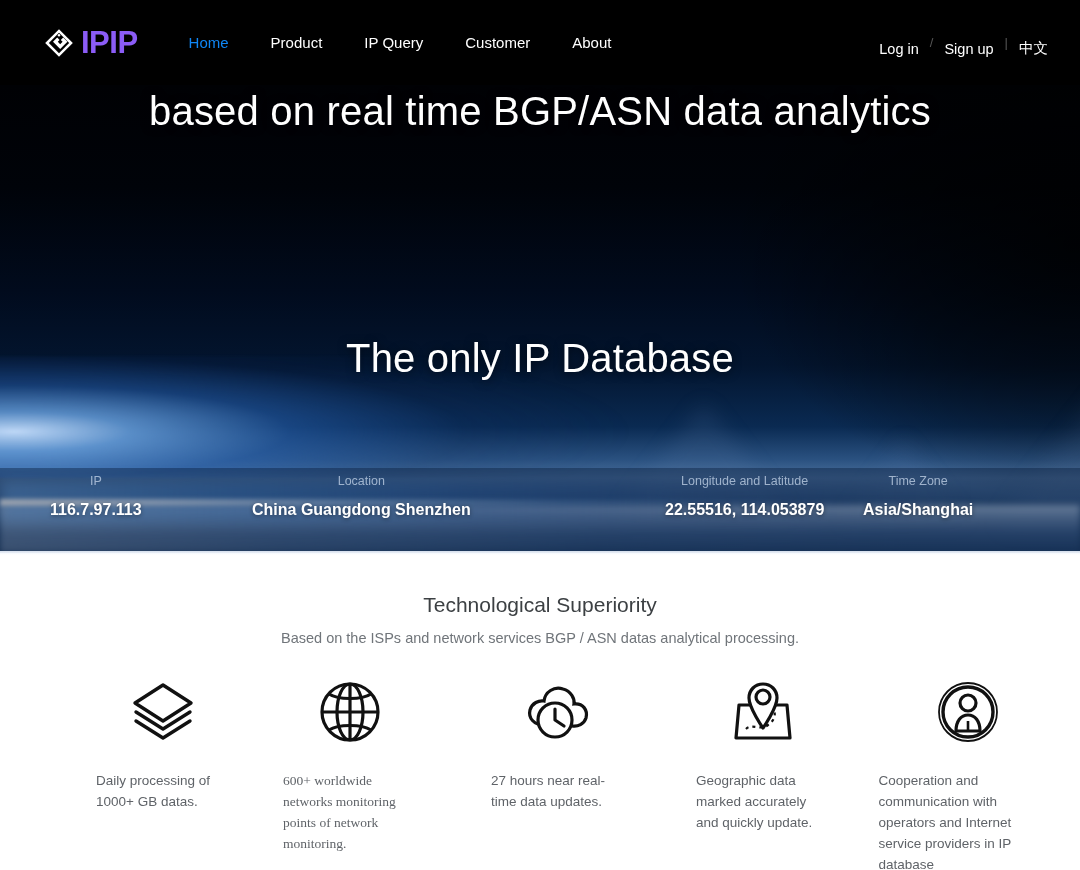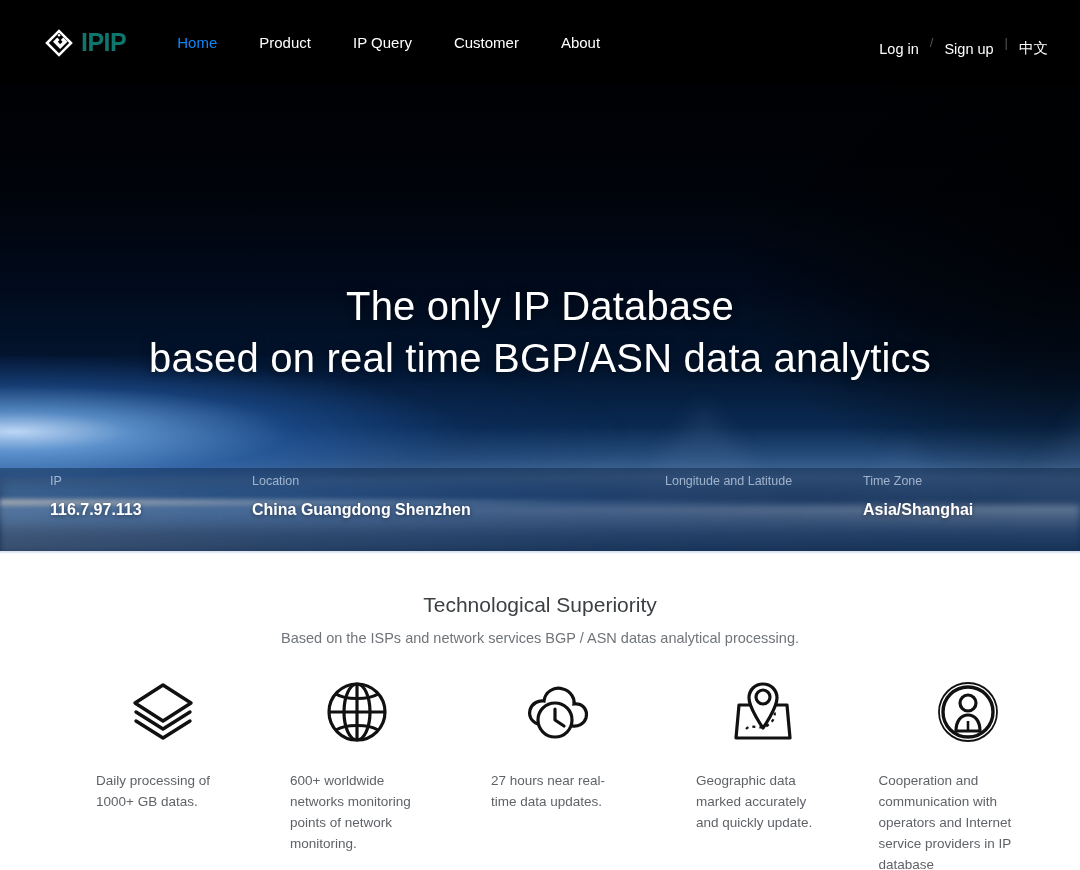--- a/index.html
+++ b/index.html
@@ -17,21 +17,21 @@
     background:#000000;
     display:flex; align-items:center;
   }
   .logo{
     display:flex; align-items:center; gap:7px;
     margin-left:44px; margin-right:30px;
     user-select:none;
   }
   .logo-mark{ width:30px; height:30px; display:block; }
   .logo-text{
-    font-size:25px; font-weight:bold; color:#0f766e;
+    font-size:31px; font-weight:bold; color:#8b5cf6;
     letter-spacing:-0.5px; line-height:1;
     font-family:"Liberation Sans", sans-serif;
   }
   .nav-links{ display:flex; align-items:center; }
   .nav-link{
     color:#ffffff; font-size:15px; text-decoration:none;
     padding:16px 21px; line-height:85px; white-space:nowrap;
   }
   .nav-link.active{ color:#0f86f5; }
   .nav-right{ margin-left:auto; margin-right:32px; display:flex; align-items:center; }
@@ -153,21 +153,21 @@
     margin-top:195px;
     text-shadow:0 1px 10px rgba(0,0,0,.6);
   }
 
   
   .ipbar{
     position:absolute; left:0; top:468px; width:1080px; height:85px;
     background:rgba(6,24,56,.40);
     z-index:8;
   }
-  .ipbar-inner{ position:relative; width:1080px; height:71px; }
+  .ipbar-inner{ position:relative; width:1080px; height:71px;text-align:center; }
   .ipfield{ position:absolute; top:0; }
   .ipfield .lbl{
     display:block;
     color:rgba(205,220,240,.72);
     font-size:12.5px; line-height:13px;
     padding-top:7px; white-space:nowrap;
   }
   .ipfield .val{
     display:block;
     color:#ffffff; font-size:16px; font-weight:bold;
@@ -209,21 +209,21 @@
   .feature .ic{
     width:70px; height:68px; display:flex;
     align-items:center; justify-content:center;
   }
   .feature .cap{
     width:133px; margin-top:24px;
     color:#5f6368; font-size:13.5px; line-height:21px;
     text-align:left;
   }
   .fe-0{ left:60px;  }
-  .fe-1{ left:254px; }
+  .fe-1{ left:247px;font-family:Liberation Serif, serif; }
   .fe-2{ left:455px; }
   .fe-3{ left:660px; }
   .fe-4{ left:865px; }
   .fe-4 .cap{ width:178px; }
   .fe-4 .ic{ margin-right:0; }
 </style>
 </head>
 <body>
 
 <div class="navbar">
@@ -268,37 +268,38 @@
   <div class="hero-shape-a"></div>
   <div class="hero-shape-b"></div>
   <div class="hero-shape-c"></div>
   <div class="hero-stars"></div>
   <div class="hero-glow-wide"></div>
   <div class="hero-deck"></div>
   <div class="hero-limb-soft"></div>
   <div class="hero-limb"></div>
 
   <div class="hero-copy">
+    <div class="hero-title" style="margin-top:0">based on real time BGP/ASN data analytics</div>
     <div class="hero-title">The only IP Database</div>
-    <div class="hero-title" style="margin-top:0">based on real time BGP/ASN data analytics</div>
   </div>
 </div>
 
 <div class="ipbar">
   <div class="ipbar-inner">
     <div class="ipfield f-ip">
       <span class="lbl">IP</span>
       <span class="val">116.7.97.113</span>
     </div>
     <div class="ipfield f-loc">
       <span class="lbl">Location</span>
       <span class="val">China Guangdong Shenzhen</span>
     </div>
     <div class="ipfield f-ll">
       <span class="lbl">Longitude and Latitude</span>
+      <span class="val">22.55516, 114.053879</span>
     </div>
     <div class="ipfield f-tz">
       <span class="lbl">Time Zone</span>
       <span class="val">Asia/Shanghai</span>
     </div>
   </div>
 </div>
 <div class="hero-foot"></div>
 
 <div class="features">

